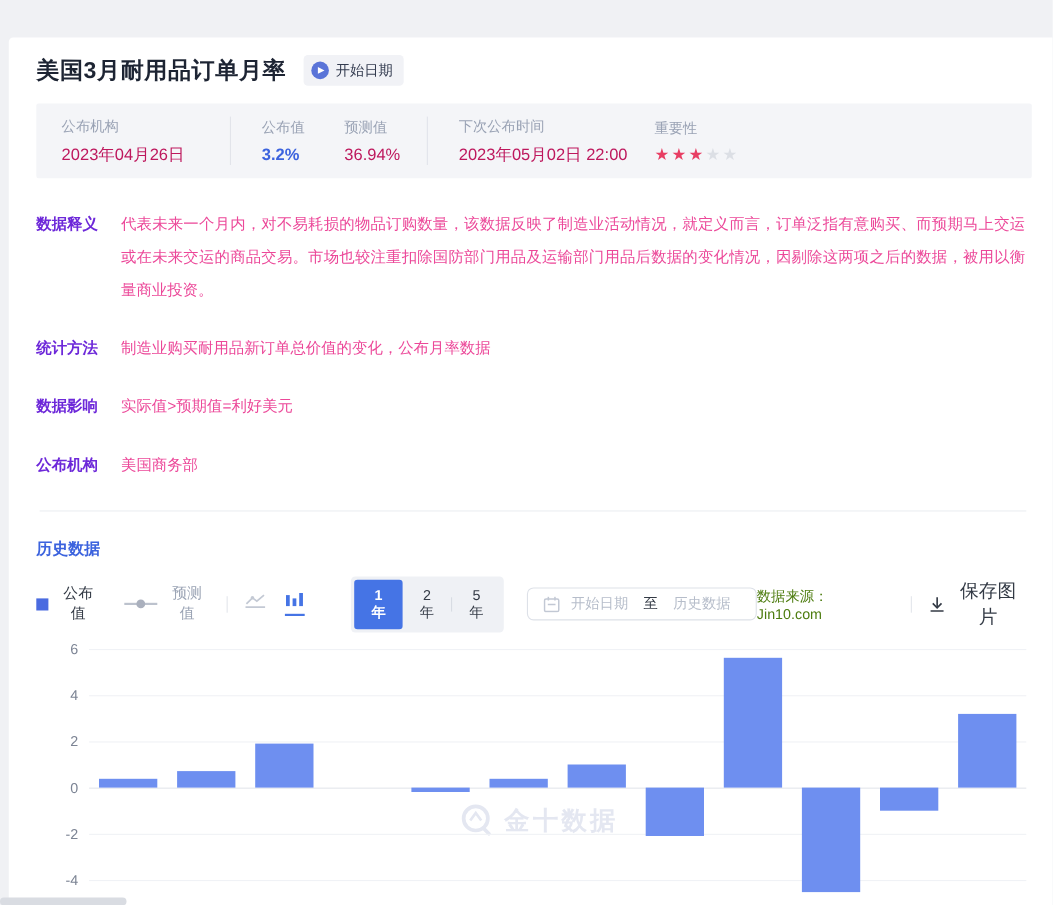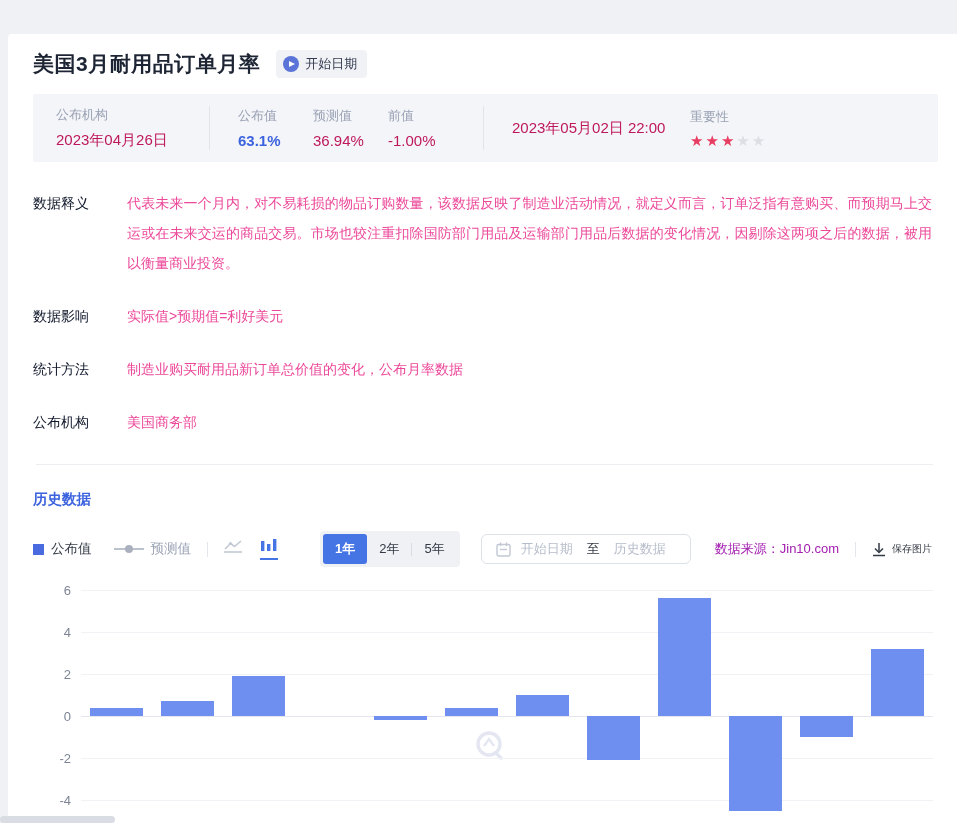--- a/index.html
+++ b/index.html
@@ -48,21 +48,21 @@
   .w-freq{width:75px;}
   .pad-l{padding-left:28px;box-sizing:content-box;}
   .stars{font-size:15px;letter-spacing:2px;line-height:1;}
   .stars .on{color:#e83e63;}
   .stars .off{color:#dcdfe5;}
 
   
   .info{margin-top:26px;}
   .info-row{display:flex;margin-top:23px;align-items:flex-start;}
   .info-row:first-child{margin-top:0;}
-  .info-label{width:62px;flex:none;font-size:14px;font-weight:normal;color:#0f172a;margin-right:32px;line-height:30px;}
+  .info-label{width:62px;flex:none;font-size:14px;font-weight:bold;color:#6d28d9;margin-right:15px;line-height:30px;}
   .info-text{font-size:14px;color:#ec4899;line-height:30px;text-align:justify;padding-right:13px;}
 
   .h-divider{border:none;border-top:1px solid #eceef2;margin:27px 12px 0 3px;}
 
   .section-title{margin-top:25px;font-size:14.5px;font-weight:bold;color:#3c63de;}
 
   
   .controls{display:flex;align-items:center;margin-top:25px;height:30px;padding-right:13px;}
   .legend-item{display:flex;align-items:center;gap:7px;cursor:pointer;background:none;border:none;padding:0;font-family:inherit;}
   .legend-sq{width:11px;height:11px;background:#4a6be0;display:inline-block;}
@@ -80,22 +80,22 @@
   .period-btn.active{background:#4574e5;color:#ffffff;font-weight:bold;}
   .period-sep{width:1px;height:13px;background:#d8dce3;}
   .date-range{
     display:flex;align-items:center;margin-left:21px;border:1px solid #dde1e8;border-radius:6px;
     height:30px;box-sizing:border-box;padding:0 14px;width:210px;cursor:pointer;background:#fff;
   }
   .date-ph{font-size:13px;color:#b6bdca;}
   .date-to{font-size:13px;color:#333a45;margin:0 14px;}
   .cal-icon{margin-right:10px;display:inline-flex;}
   .spacer{flex:1;}
-  .source-text{font-size:13px;color:#a21caf;}
-  .save-btn{display:flex;align-items:center;gap:6px;background:none;border:none;cursor:pointer;font-size:10px;color:#333a45;font-family:inherit;padding:0;}
+  .source-text{font-size:13px;color:#4d7c0f;}
+  .save-btn{display:flex;align-items:center;gap:6px;background:none;border:none;cursor:pointer;font-size:17px;color:#333a45;font-family:inherit;padding:0;}
 
   
   .chart{position:relative;margin-top:26px;height:300px;}
   .chart-yaxis{position:absolute;left:0;top:0;width:38px;height:252px;}
   .ytick{position:absolute;right:0;transform:translateY(-50%);font-size:13px;color:#7c8494;}
   .chart-plot{position:absolute;left:48px;right:12px;top:0;height:252px;}
   .gridline{position:absolute;left:0;right:0;height:1px;background:#f0f2f6;}
   .gridline.zero{background:#e3e6ec;}
   .bar{position:absolute;background:#6e8ff0;}
   .watermark{
@@ -121,52 +121,49 @@
     </div>
 
     <div class="stats-bar">
       <div class="stat w-latest">
         <span class="lab">公布机构</span>
         <span class="val">2023年04月26日</span>
       </div>
       <div class="stats-divider"></div>
       <div class="stat w-pub pad-l">
         <span class="lab">公布值</span>
-        <span class="val blue">63.1%</span>
+        <span class="val blue">3.2%</span>
       </div>
       <div class="stat w-fore">
         <span class="lab">预测值</span>
         <span class="val">36.94%</span>
       </div>
-      <div class="stat w-prev">
-        <span class="lab">前值</span>
-        <span class="val">-1.00%</span>
-      </div>
       <div class="stats-divider"></div>
       <div class="stat w-next pad-l">
+        <span class="lab">下次公布时间</span>
         <span class="val">2023年05月02日 22:00</span>
       </div>
       <div class="stat">
         <span class="lab">重要性</span>
         <span class="stars"><span class="on">★</span><span class="on">★</span><span class="on">★</span><span class="off">★</span><span class="off">★</span></span>
       </div>
     </div>
 
     <div class="info">
       <div class="info-row">
         <div class="info-label">数据释义</div>
         <div class="info-text">代表未来一个月内，对不易耗损的物品订购数量，该数据反映了制造业活动情况，就定义而言，订单泛指有意购买、而预期马上交运或在未来交运的商品交易。市场也较注重扣除国防部门用品及运输部门用品后数据的变化情况，因剔除这两项之后的数据，被用以衡量商业投资。</div>
       </div>
       <div class="info-row">
+        <div class="info-label">统计方法</div>
+        <div class="info-text">制造业购买耐用品新订单总价值的变化，公布月率数据</div>
+      </div>
+      <div class="info-row">
         <div class="info-label">数据影响</div>
         <div class="info-text">实际值&gt;预期值=利好美元</div>
-      </div>
-      <div class="info-row">
-        <div class="info-label">统计方法</div>
-        <div class="info-text">制造业购买耐用品新订单总价值的变化，公布月率数据</div>
       </div>
       <div class="info-row">
         <div class="info-label">公布机构</div>
         <div class="info-text">美国商务部</div>
       </div>
     </div>
 
     <hr class="h-divider">
 
     <div class="section-title">历史数据</div>
@@ -237,20 +234,21 @@
           <div class="ytick" style="top: 83.3333%;">-4</div>
           <div class="ytick" style="top: 100%;">-6</div>
         </div>
       <div class="chart-plot">
         <div class="watermark">
           <svg width="32" height="32" viewBox="0 0 32 32">
             <circle cx="15" cy="14" r="11" fill="none" stroke="#e4e7f1" stroke-width="3.4"></circle>
             <line x1="22" y1="23" x2="27" y2="28" stroke="#e4e7f1" stroke-width="3.4" stroke-linecap="round"></line>
             <polyline points="10,16 15,9 20,16" fill="none" stroke="#e4e7f1" stroke-width="2.4"></polyline>
           </svg>
+          <span class="wm-text">金十数据</span>
         </div>
       <div class="gridline" style="top: 0%;"></div>
           <div class="gridline" style="top: 16.6667%;"></div>
           <div class="gridline" style="top: 33.3333%;"></div>
           <div class="gridline zero" style="top: 50%;"></div>
           <div class="gridline" style="top: 66.6667%;"></div>
           <div class="gridline" style="top: 83.3333%;"></div>
           <div class="bar" style="background: rgb(110, 143, 240); width: 6.25%; left: 1.04167%; height: 3.33333%; top: 46.6667%;"></div>
           <div class="bar" style="background: rgb(110, 143, 240); width: 6.25%; left: 9.375%; height: 5.83333%; top: 44.1667%;"></div>
           <div class="bar" style="background: rgb(110, 143, 240); width: 6.25%; left: 17.7083%; height: 15.8333%; top: 34.1667%;"></div>

